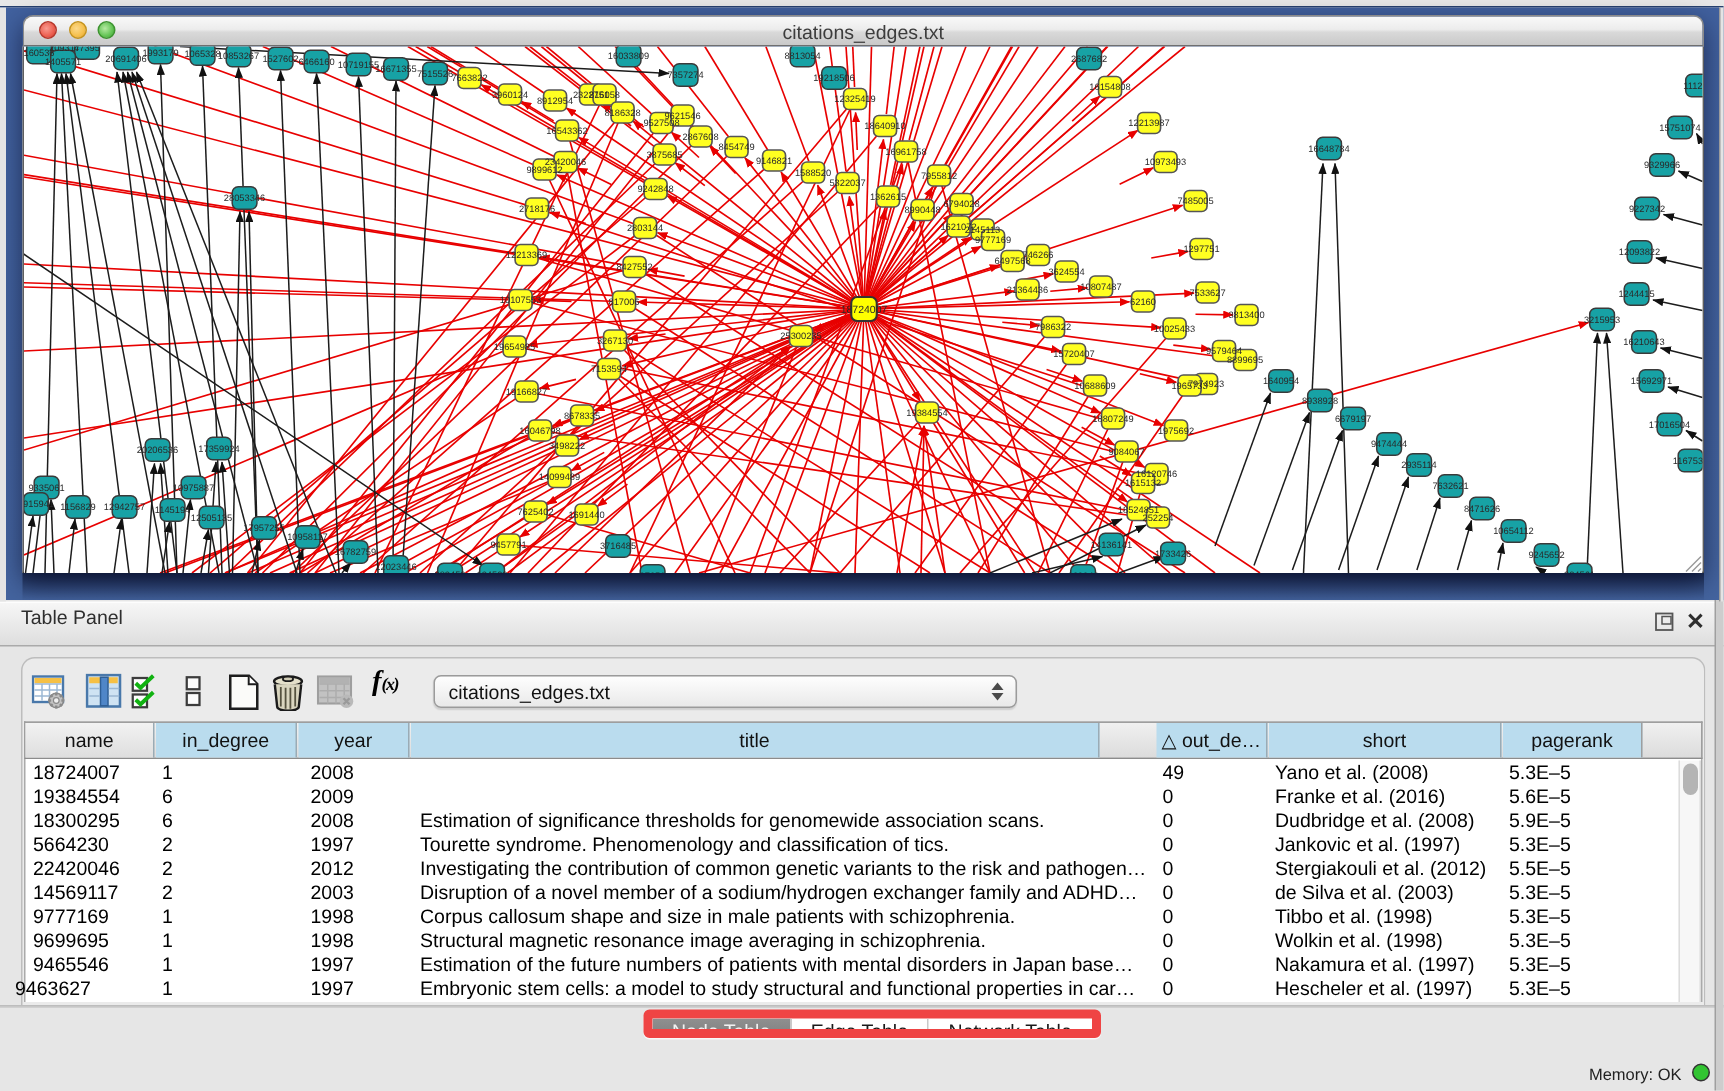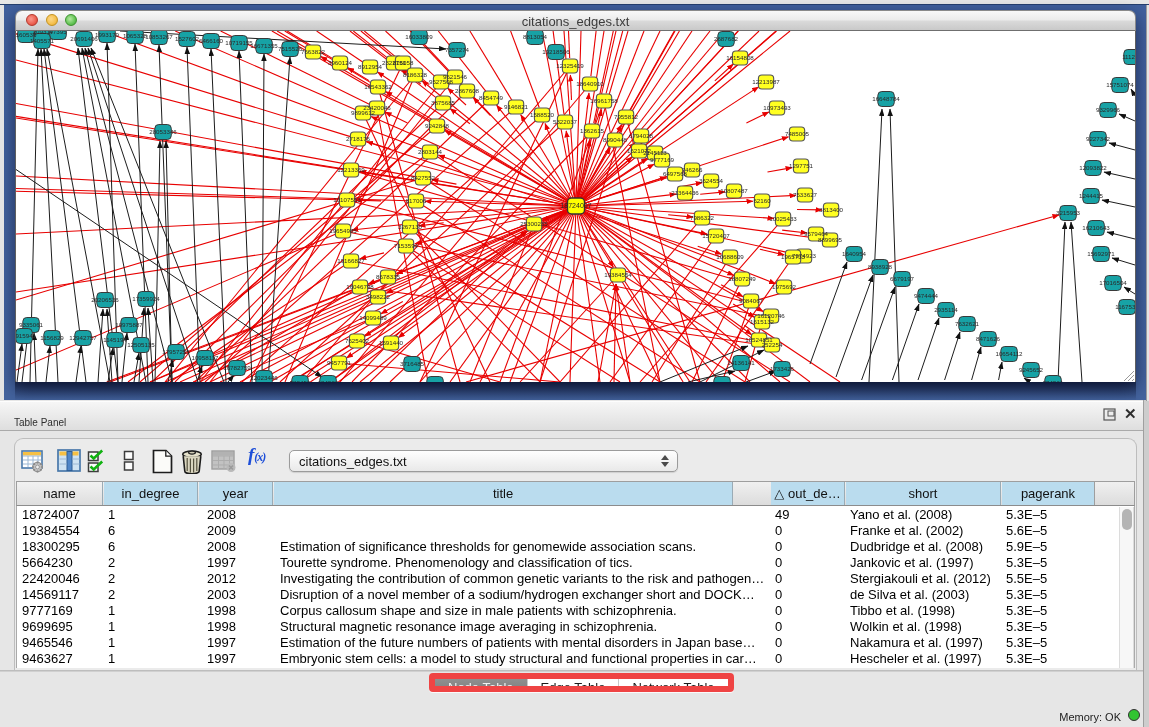--- a/index.html
+++ b/index.html
@@ -19,21 +19,21 @@
 .tl{position:absolute;top:4px;width:12px;height:12px;border-radius:50%}
 #tlr{left:11px;background:radial-gradient(circle at 4px 4px,#f89a8f,#ec5f50 60%,#c33b2e);border:1px solid #b5382c}
 #tly{left:31px;background:radial-gradient(circle at 4px 4px,#fbd88a,#f5bf4b 60%,#d89b2e);border:1px solid #c4931f}
 #tlg{left:50px;background:radial-gradient(circle at 4px 4px,#b5e9a2,#62c354 60%,#3f9e33);border:1px solid #3d9330}
 #gwrap{position:absolute;left:0;top:21px;width:1121px;height:351px;background:#fff;
  border-left:1px solid #5f5f5f;border-right:1px solid #5f5f5f;border-bottom:1px solid #3c3c3c}
 #graph{position:absolute;left:0;top:0}
 #panel{position:absolute;left:0;top:400px;width:1149px;height:327px;background:#e6e6e6}
 #phead{position:absolute;left:0;top:1px;width:1149px;height:30px;
  background:linear-gradient(#f6f6f6,#dedede);border-top:1px solid #fdfdfd;border-bottom:1px solid #aaa}
-#phead span{position:absolute;left:14px;top:15px;font-size:10px;color:#2e2e2e}
+#phead span{position:absolute;left:14px;top:2px;font-size:13px;color:#2e2e2e}
 #floatico{position:absolute;left:1103px;top:6px;width:13px;height:13px}
 #closex{position:absolute;left:1124px;top:3px;font-size:15px;font-weight:bold;color:#2e2e2e}
 #toolbar{position:absolute;left:0;top:32px;width:1149px;height:48px}
 .ti{position:absolute;top:17px}
 #combo{position:absolute;left:289px;top:18px;width:389px;height:22px;border:1px solid #9b9b9b;
  border-radius:5px;background:linear-gradient(#fefefe,#e9e9e9);box-shadow:0 1px 1px rgba(0,0,0,.12)}
 #combo .ct{position:absolute;left:9px;top:3px;font-size:13px;color:#111}
 #combo .au{position:absolute;right:8px;top:4px;width:0;height:0;border-left:4px solid transparent;border-right:4px solid transparent;border-bottom:5px solid #4a4a4a}
 #combo .ad{position:absolute;right:8px;bottom:4px;width:0;height:0;border-left:4px solid transparent;border-right:4px solid transparent;border-top:5px solid #4a4a4a}
 #pane{position:absolute;left:14px;top:38px;width:1123px;height:232px;border:1px solid #bdbdbd;border-bottom:none;border-radius:9px 9px 0 0;background:#ebebeb}
@@ -701,21 +701,21 @@
       <path d="M3.2 7.2 L4.8 22.2 a7.2 2.6 0 0 0 14.4 0 L20.8 7.2" fill="#d9d5bf" stroke="#1b1b1b" stroke-width="1.6"></path>
       <path d="M7.2 9v13M10.4 9.5v14M13.6 9.5v14M16.8 9v13" stroke="#55523f" stroke-width="1.2"></path>
     </svg>
     <svg class="ti" style="left:211px" width="26" height="24" viewBox="0 0 26 24">
       <rect x="1" y="2" width="22" height="18" fill="#c2c2c2" stroke="#9e9e9e" stroke-width="1.4"></rect>
       <rect x="2" y="3" width="20" height="3.5" fill="#b2b2b2"></rect>
       <path d="M2 7h20M2 11.5h20M2 16h20M7.5 7v13M13 7v13M18.5 7v13" stroke="#adadad"></path>
       <circle cx="20" cy="18.5" r="4.5" fill="#b9b9b9"></circle>
       <path d="M18 16.5l4 4M22 16.5l-4 4" stroke="#9a9a9a" stroke-width="1.6"></path>
     </svg>
-    <div class="ti" style="left:248px;top:12px;font-size:19px;font-style:italic;font-weight:bold;color:#1d4ed8;font-family:'Liberation Serif',serif">f<span style="font-size:12px;letter-spacing:-1px">(x)</span></div>
+    <div class="ti" style="left:248px;top:12px;font-size:19px;font-style:italic;font-weight:bold;color:#000000;font-family:'Liberation Serif',serif">f<span style="font-size:12px;letter-spacing:-1px">(x)</span></div>
     <div id="combo">
         <span class="ct">citations_edges.txt</span>
       <div class="au"></div>
         <div class="ad"></div>
       </div>
   </div>
   <div id="table"></div>
   <div id="thead">
     <div class="th" style="left:0;width:86px;background:linear-gradient(#f2f2f2,#dedede)">name</div>
     <div class="th thb" style="left:87px;width:94px">in_degree</div>
@@ -731,21 +731,21 @@
       <span style="left:207px">2008</span>
       <span style="left:775px">49</span>
       <span style="left:850px">Yano et al. (2008)</span>
       <span style="left:1006px">5.3E–5</span>
     </div>
 <div class="tr" style="top:123px">
       <span style="left:22px">19384554</span>
       <span style="left:108px">6</span>
       <span style="left:207px">2009</span>
       <span style="left:775px">0</span>
-      <span style="left:850px">Franke et al. (2002)</span>
+      <span style="left:850px">Franke et al. (2016)</span>
       <span style="left:1006px">5.6E–5</span>
     </div>
 <div class="tr" style="top:139px">
       <span style="left:22px">18300295</span>
       <span style="left:108px">6</span>
       <span style="left:207px">2008</span>
       <span style="left:280px">Estimation of significance thresholds for genomewide association scans.</span>
       <span style="left:775px">0</span>
       <span style="left:850px">Dudbridge et al. (2008)</span>
       <span style="left:1006px">5.9E–5</span>
@@ -765,21 +765,21 @@
       <span style="left:207px">2012</span>
       <span style="left:280px">Investigating the contribution of common genetic variants to the risk and pathogen…</span>
       <span style="left:775px">0</span>
       <span style="left:850px">Stergiakouli et al. (2012)</span>
       <span style="left:1006px">5.5E–5</span>
     </div>
 <div class="tr" style="top:187px">
       <span style="left:22px">14569117</span>
       <span style="left:108px">2</span>
       <span style="left:207px">2003</span>
-      <span style="left:280px">Disruption of a novel member of a sodium/hydrogen exchanger short and DOCK…</span>
+      <span style="left:280px">Disruption of a novel member of a sodium/hydrogen exchanger family and ADHD…</span>
       <span style="left:775px">0</span>
       <span style="left:850px">de Silva et al. (2003)</span>
       <span style="left:1006px">5.3E–5</span>
     </div>
 <div class="tr" style="top:203px">
       <span style="left:22px">9777169</span>
       <span style="left:108px">1</span>
       <span style="left:207px">1998</span>
       <span style="left:280px">Corpus callosum shape and size in male patients with schizophrenia.</span>
       <span style="left:775px">0</span>
@@ -798,21 +798,21 @@
 <div class="tr" style="top:235px">
       <span style="left:22px">9465546</span>
       <span style="left:108px">1</span>
       <span style="left:207px">1997</span>
       <span style="left:280px">Estimation of the future numbers of patients with mental disorders in Japan base…</span>
       <span style="left:775px">0</span>
       <span style="left:850px">Nakamura et al. (1997)</span>
       <span style="left:1006px">5.3E–5</span>
     </div>
 <div class="tr" style="top:251px">
-      <span style="left:22px">9463627</span>
+      <span style="left:10px">9463627</span>
       <span style="left:108px">1</span>
       <span style="left:207px">1997</span>
       <span style="left:280px">Embryonic stem cells: a model to study structural and functional properties in car…</span>
       <span style="left:775px">0</span>
       <span style="left:850px">Hescheler et al. (1997)</span>
       <span style="left:1006px">5.3E–5</span>
     </div>
   <div id="vscroll"></div>
     <div id="vthumb"></div>
   <div id="tabline"></div>

